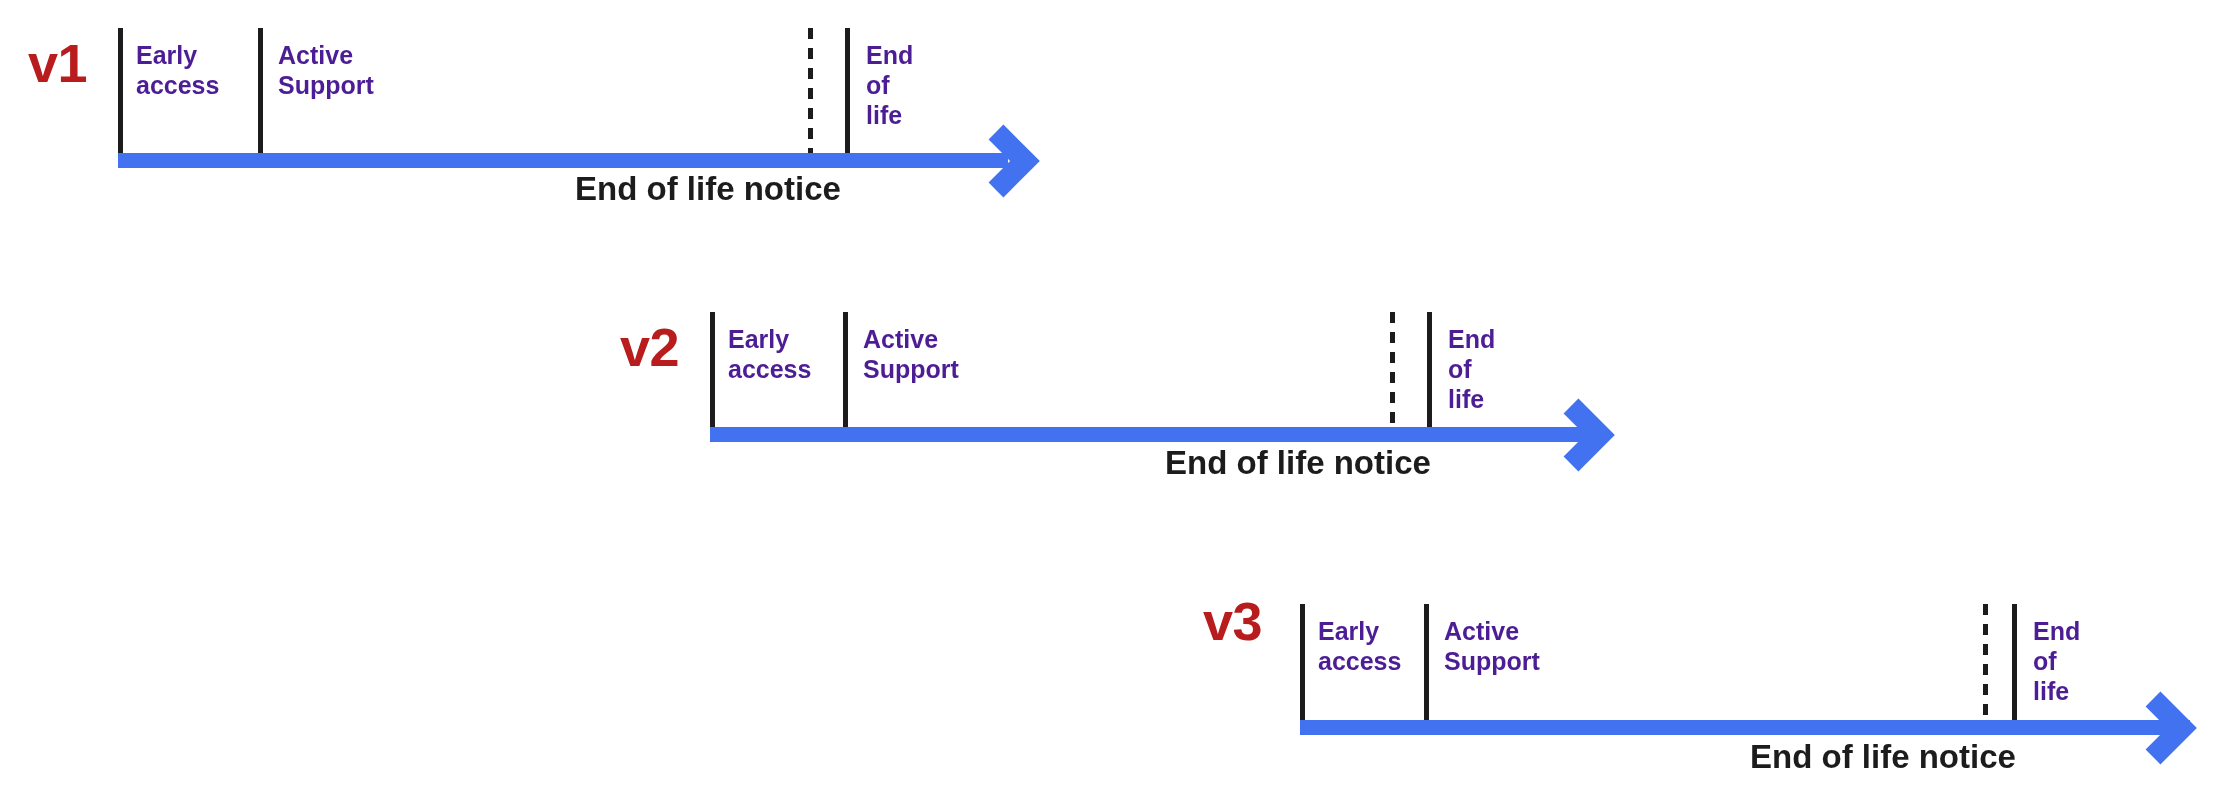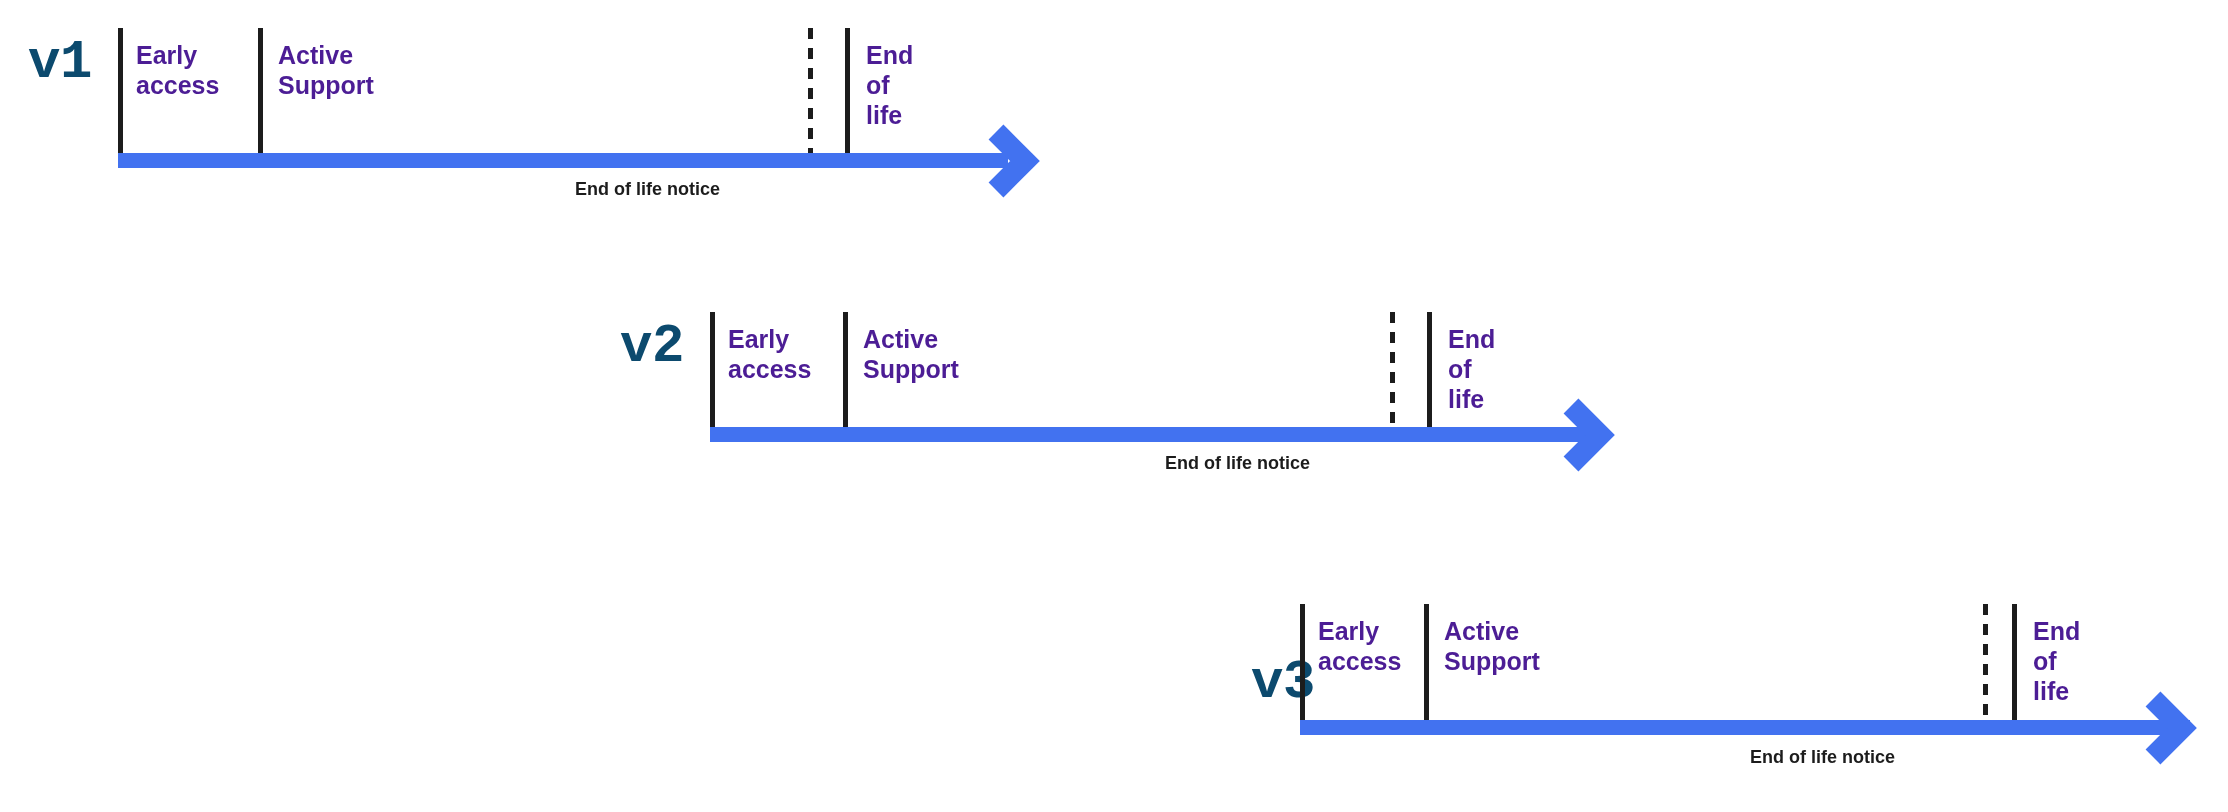--- a/index.html
+++ b/index.html
@@ -20,25 +20,25 @@
   
   .timeline-row {
     position: absolute;
     top: 0;
     left: 0;
   }
 
   
   .version-label {
     position: absolute;
-    font-family: Liberation Mono, monospace;
+    font-family: Liberation Sans, sans-serif;
     font-weight: 700;
     font-size: 54px;
     line-height: 54px;
-    color: #0c4a6e;
+    color: #b91c1c;
     white-space: nowrap;
     letter-spacing: -0.5px;
   }
 
   
   .phase-tick {
     position: absolute;
     width: 5px;
     background: #1c1c1c;
   }
@@ -78,21 +78,21 @@
   .timeline-arrowhead {
     position: absolute;
     overflow: visible;
   }
 
   
   .shaft-caption {
     position: absolute;
     font-family: "Liberation Sans", sans-serif;
     font-weight: 700;
-    font-size: 18px;
+    font-size: 33px;
     line-height: 30px;
     color: #1c1c1c;
     white-space: nowrap;
   }
 </style>
 </head>
 <body>
 
 <div id="canvas" style="background: rgb(255, 255, 255);">
     <div class="timeline-row">
@@ -123,21 +123,21 @@
       <div class="phase-label" style="left: 863px; top: 324px;">Active Support</div>
       <div class="phase-label" style="left: 1448px; top: 324px;">End of life</div>
       <div class="timeline-shaft" style="left: 710px; top: 427px; width: 890px; background: rgb(66, 114, 240);"></div>
       <svg width="12" height="70" class="timeline-arrowhead" style="left: 1596px; top: 399.5px;">
         <rect x="0" y="27.5" width="-23" height="15" fill="#4272f0"></rect>
         <polyline points="-25,6 4,35 -25,64" fill="none" stroke="#4272f0" stroke-width="21" stroke-linecap="butt" stroke-linejoin="miter"></polyline>
       </svg>
       <div class="shaft-caption" style="left: 1165px; top: 448px;">End of life notice</div>
     </div>
     <div class="timeline-row">
-      <div class="version-label" style="left: 1203px; top: 656px; margin-left: 48px;">v3</div>
+      <div class="version-label" style="left: 1203px; top: 594px;">v3</div>
       <div class="phase-tick" style="left: 1300px; top: 604px; height: 116px; background: rgb(28, 28, 28);"></div>
       <div class="phase-tick" style="left: 1424px; top: 604px; height: 116px; background: rgb(28, 28, 28);"></div>
       <div class="notice-tick" style="left: 1983px; top: 604px; height: 116px;"></div>
       <div class="phase-tick" style="left: 2012px; top: 604px; height: 116px; background: rgb(28, 28, 28);"></div>
       <div class="phase-label" style="left: 1318px; top: 616px;">Early
 access</div>
       <div class="phase-label" style="left: 1444px; top: 616px;">Active Support</div>
       <div class="phase-label" style="left: 2033px; top: 616px;">End of life</div>
       <div class="timeline-shaft" style="left: 1300px; top: 720px; width: 890px; background: rgb(66, 114, 240);"></div>
       <svg width="4" height="70" class="timeline-arrowhead" style="left: 2186px; top: 692.5px;">

